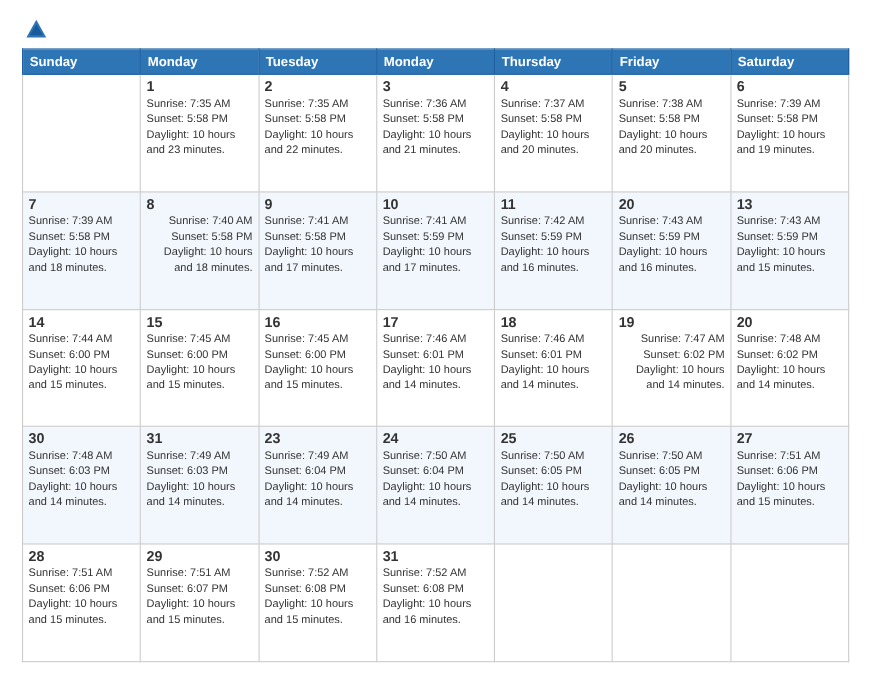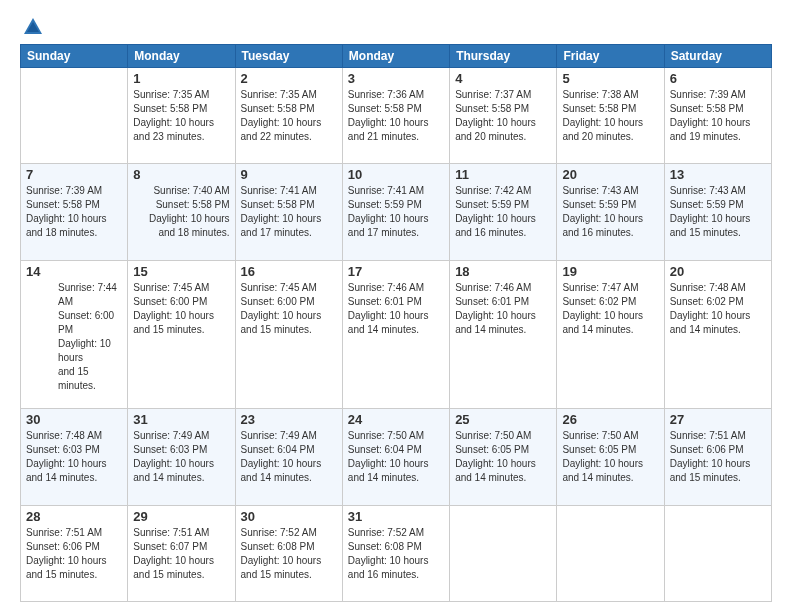--- a/index.html
+++ b/index.html
@@ -229,21 +229,21 @@
             <div class="day-num">13</div>
             <div class="day-info" style="white-space: pre-line;">Sunrise: 7:43 AM
 Sunset: 5:59 PM
 Daylight: 10 hours
 and 15 minutes.</div>
           </td>
         </tr>
         <tr class="row-week3">
           <td>
             <div class="day-num">14</div>
-            <div class="day-info" style="white-space: pre-line; margin-left: 32px;">Sunrise: 7:44 AM
+            <div class="day-info" style="white-space: pre-line;">Sunrise: 7:44 AM
 Sunset: 6:00 PM
 Daylight: 10 hours
 and 15 minutes.</div>
           </td>
           <td>
             <div class="day-num">15</div>
             <div class="day-info" style="white-space: pre-line;">Sunrise: 7:45 AM
 Sunset: 6:00 PM
 Daylight: 10 hours
 and 15 minutes.</div>
@@ -264,21 +264,21 @@
           </td>
           <td>
             <div class="day-num">18</div>
             <div class="day-info" style="white-space: pre-line;">Sunrise: 7:46 AM
 Sunset: 6:01 PM
 Daylight: 10 hours
 and 14 minutes.</div>
           </td>
           <td>
             <div class="day-num">19</div>
-            <div class="day-info" style="white-space: pre-line;">Sunrise: 7:47 AM
+            <div class="day-info" style="white-space: pre-line; text-align: right;">Sunrise: 7:47 AM
 Sunset: 6:02 PM
 Daylight: 10 hours
 and 14 minutes.</div>
           </td>
           <td>
             <div class="day-num">20</div>
             <div class="day-info" style="white-space: pre-line;">Sunrise: 7:48 AM
 Sunset: 6:02 PM
 Daylight: 10 hours
 and 14 minutes.</div>

